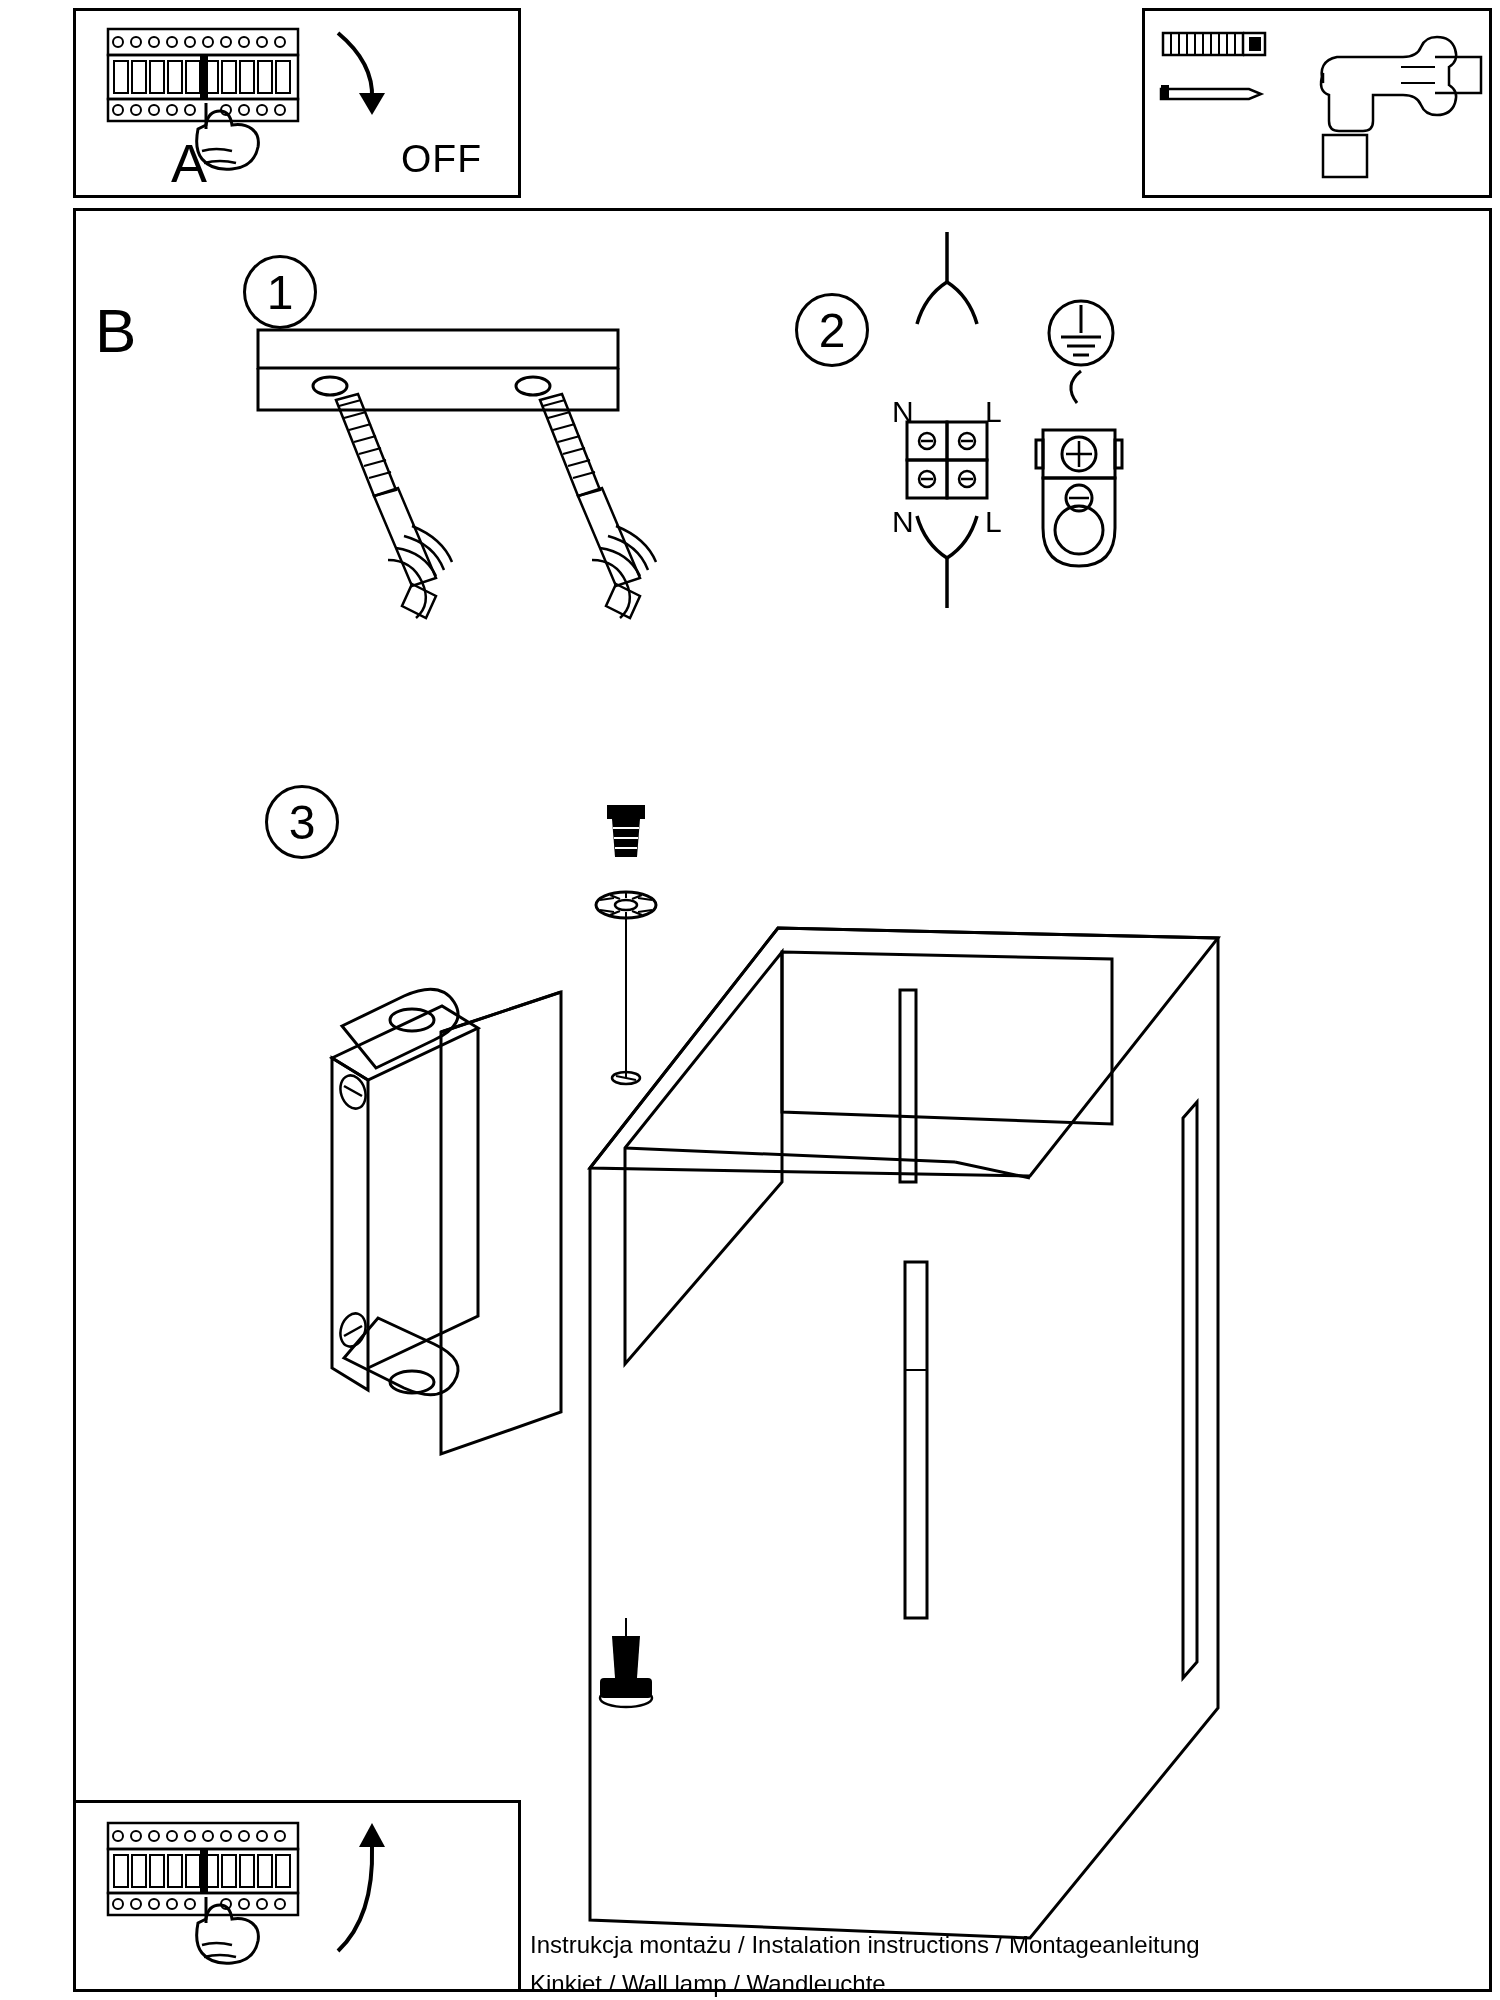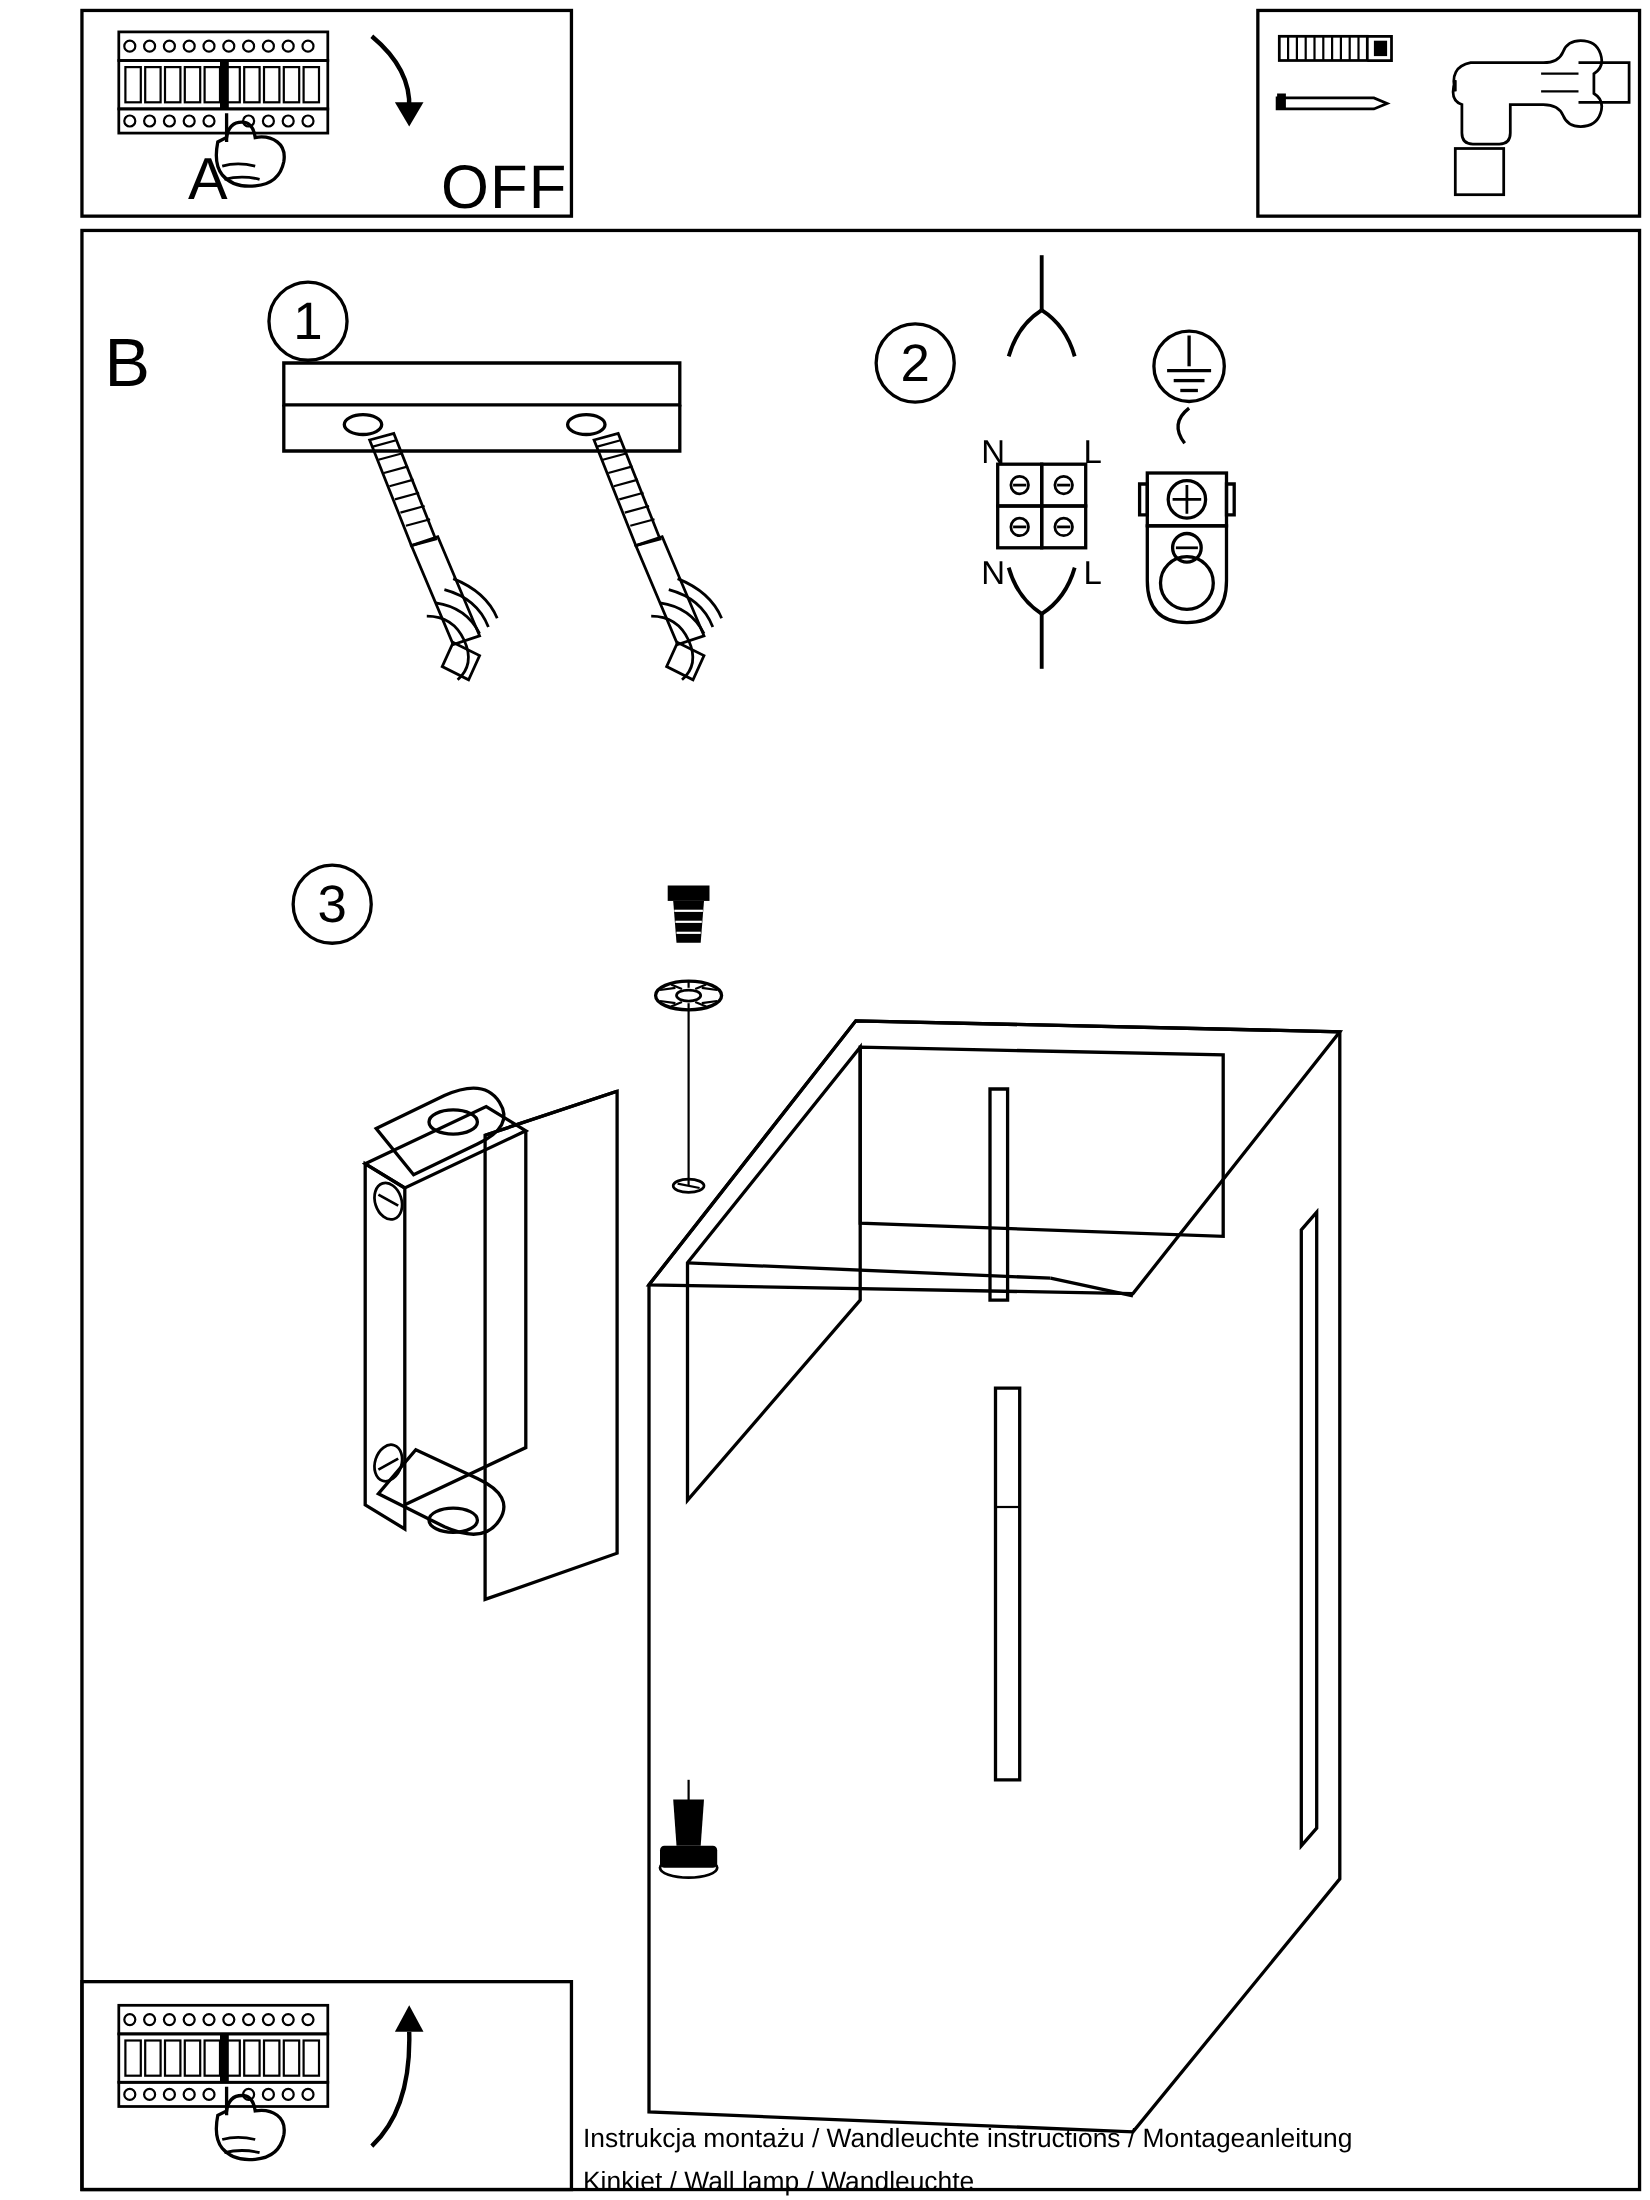--- a/index.html
+++ b/index.html
@@ -20,22 +20,22 @@
   }
   
   #box-a {
     left:73px; top:8px; width:448px; height:190px;
   }
   #label-a {
     position:absolute; left:95px; top:125px;
     font-size:54px; line-height:54px; font-weight:400;
   }
   #word-off {
-    position:absolute; left:325px; top:132px;
-    font-size:56px; line-height:54px; letter-spacing:1px;
+    position:absolute; left:325px; top:121px;
+    font-size:39px; line-height:54px; letter-spacing:1px;
   }
   
   #box-parts {
     left:1142px; top:8px; width:350px; height:190px;
   }
   
   #box-main {
     left:73px; top:208px; width:1419px; height:1784px;
   }
   #label-b {
@@ -428,17 +428,17 @@
       <path class="ln" stroke-width="2.5" d="M126 142 q14 -4 30 0"></path>
       <path class="ln" stroke-width="2.5" d="M128 154 q16 -4 32 0"></path>
 
       <path class="ln" stroke-width="4" d="M262 148 q36 -34 34 -104"></path>
       <path d="M296 20 l-13 24 l26 0 z" fill="#000"></path>
     </svg>
 
   </div>
 
   <div id="caption">
-    <div>Instrukcja montażu / Wandleuchte instructions / Montageanleitung</div>
+    <div>Instrukcja montażu / Instalation instructions / Montageanleitung</div>
     <div>Kinkiet  / Wall lamp / Wandleuchte</div>
   </div>
 
 </div>
 
 </body></html>

